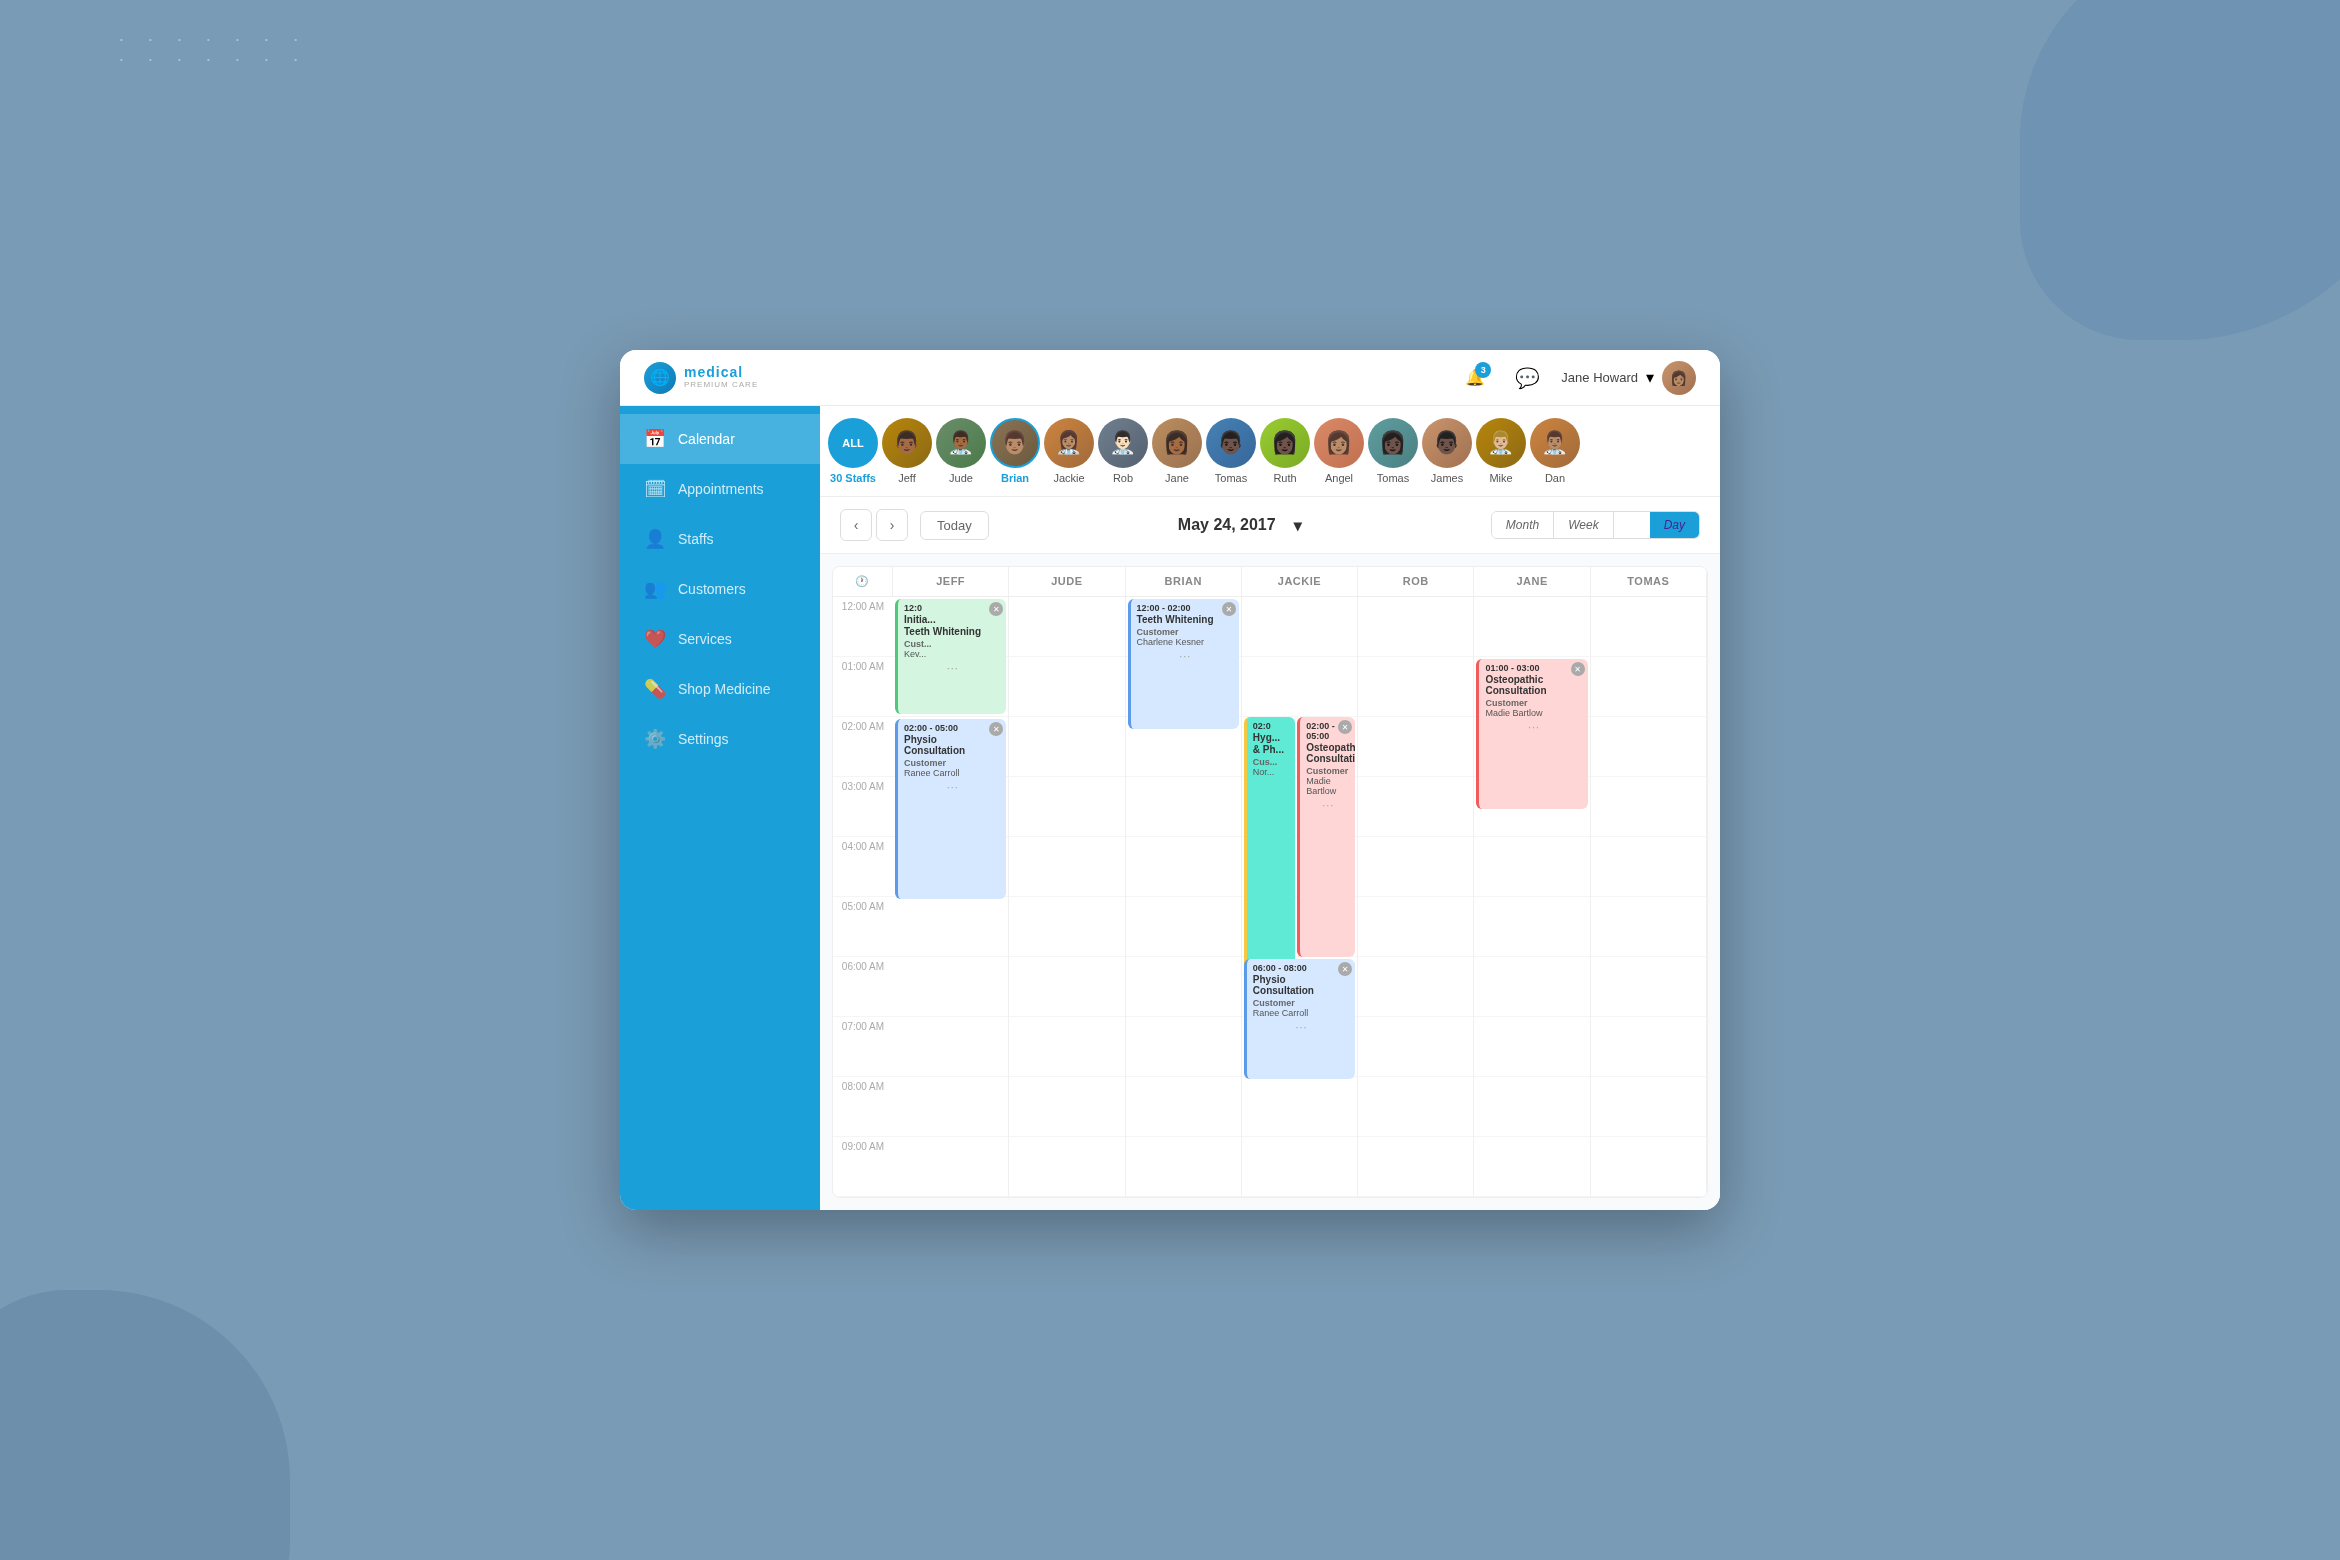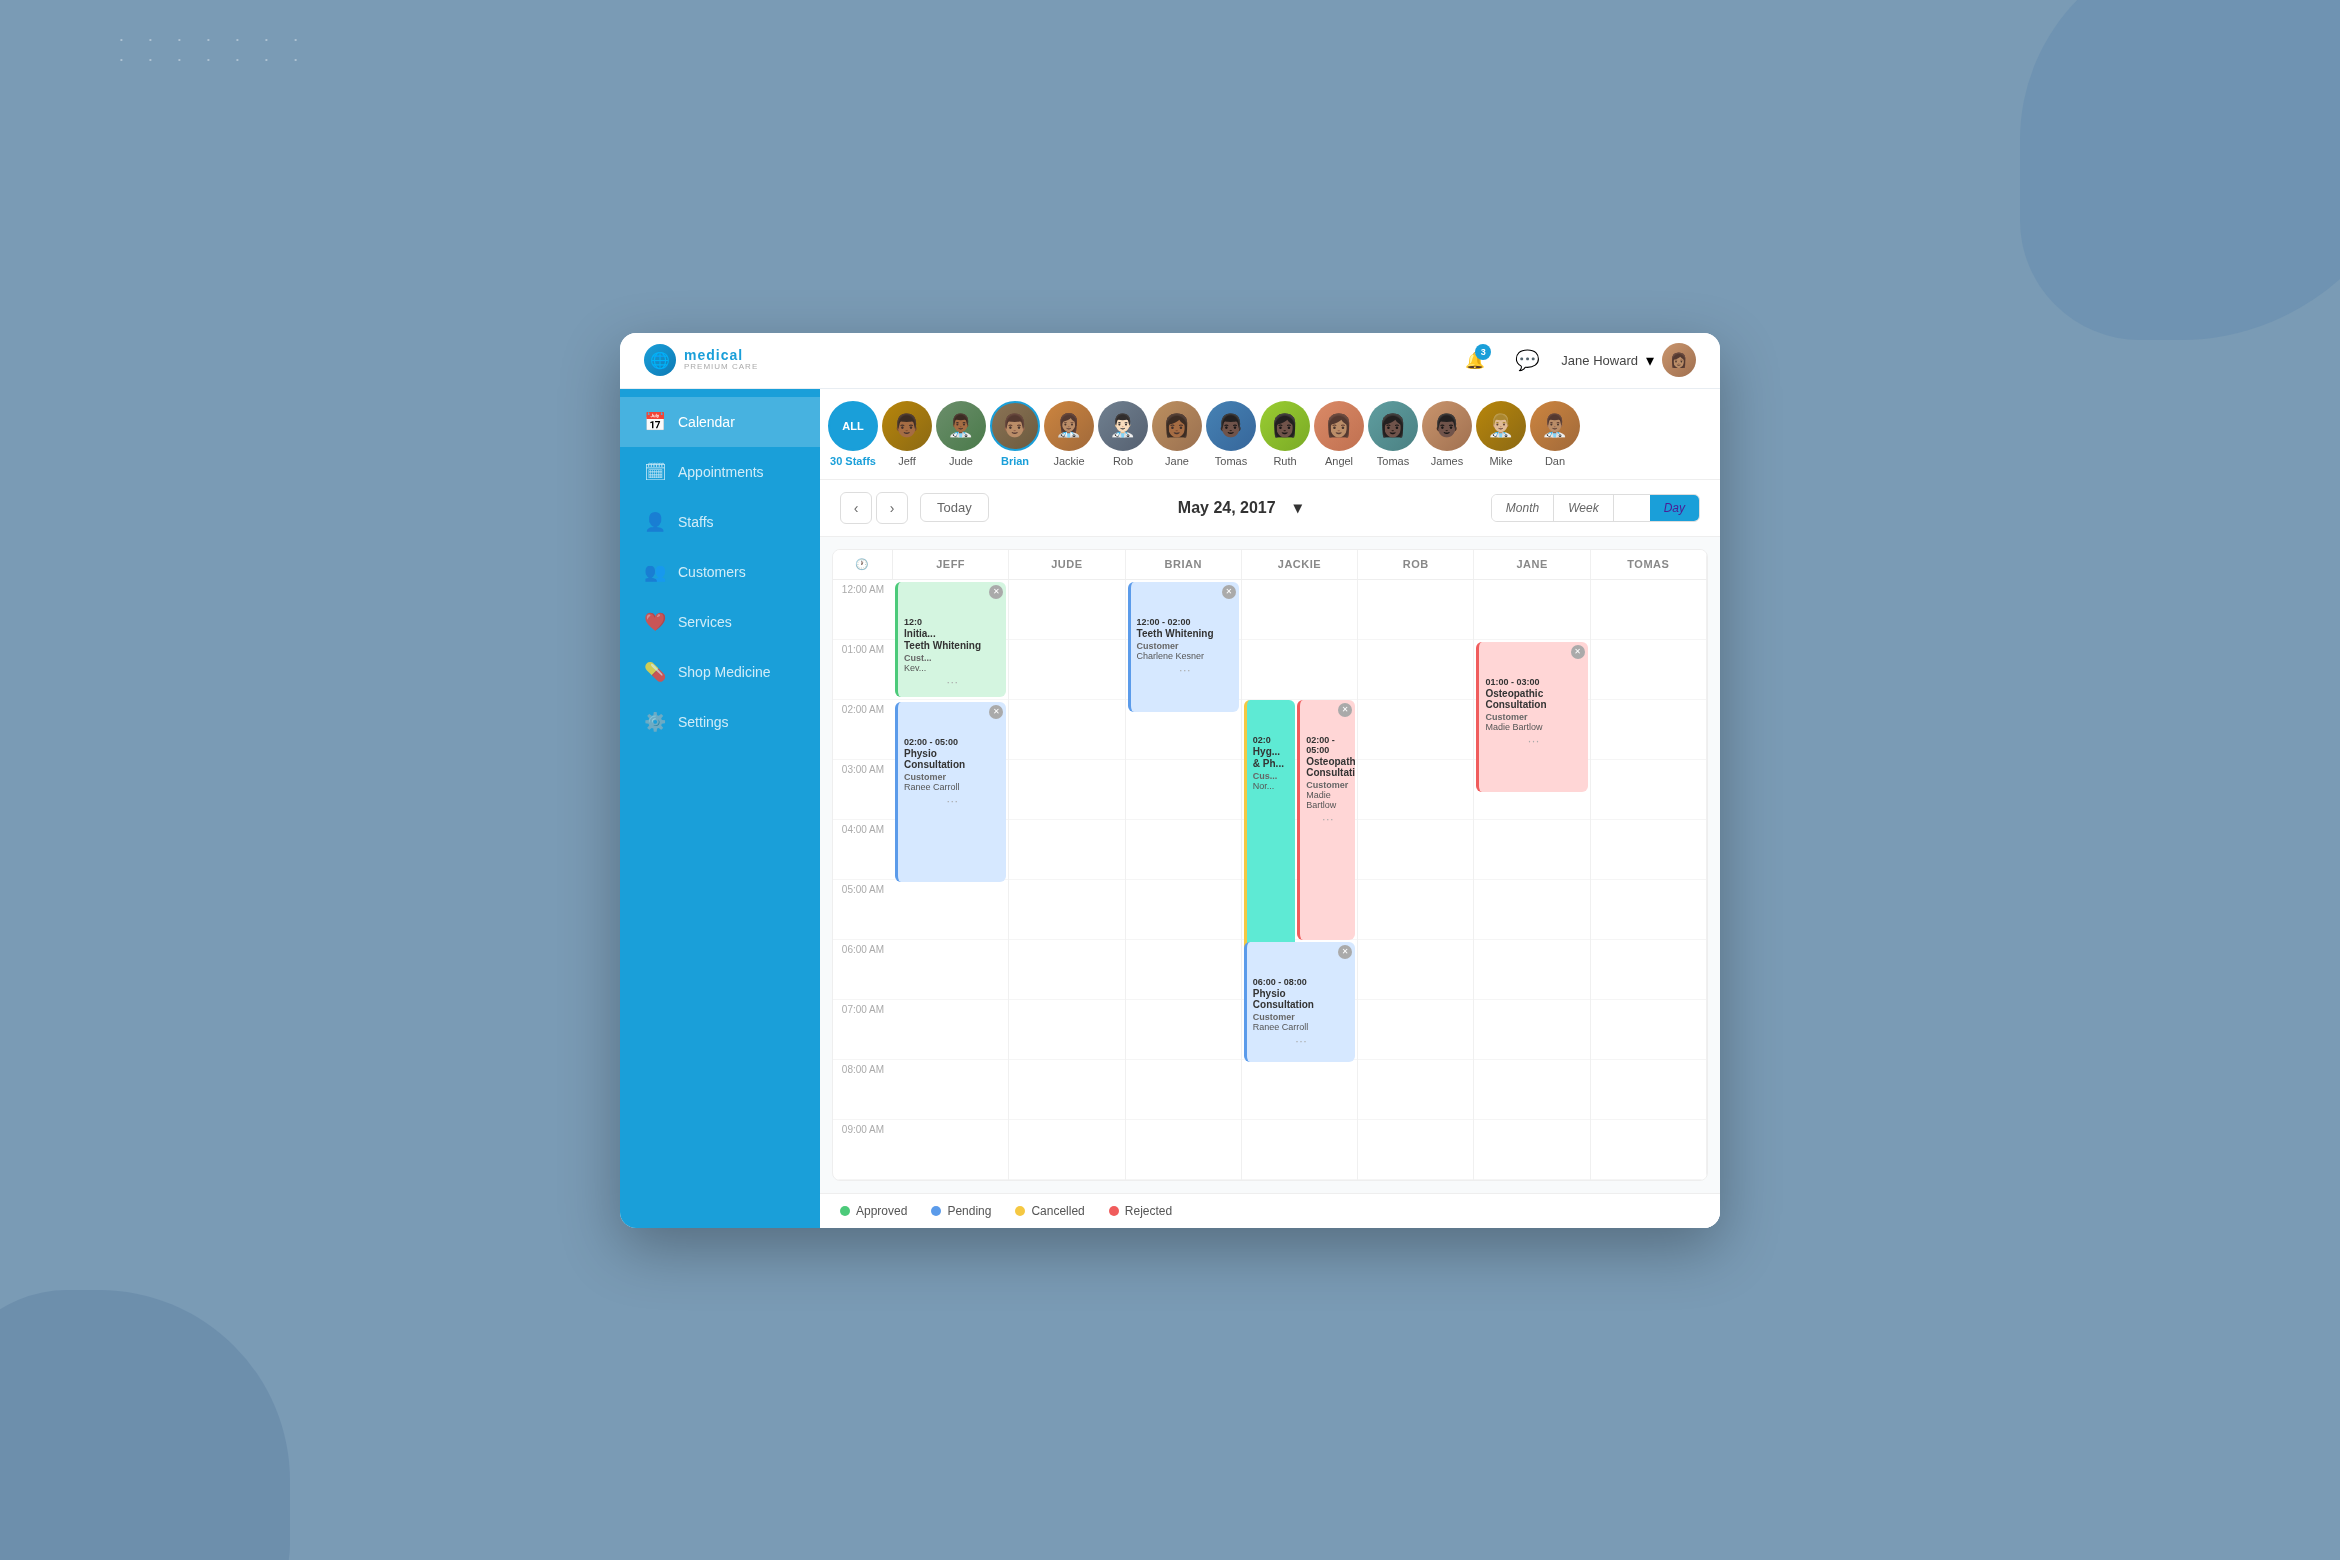--- a/index.html
+++ b/index.html
@@ -426,21 +426,20 @@
 
     .appt-card.red {
       background: #ffd6d6;
       border-left: 3px solid #f05c5c;
     }
 
     .appt-time {
       font-weight: 700;
       font-size: 9px;
       color: #333;
-      margin-top: 31px;
     }
 
     .appt-title {
       font-weight: 600;
       font-size: 10px;
       color: #333;
       margin-top: 1px;
     }
 
     .appt-customer-label {
@@ -865,34 +864,16 @@
             <div class="day-slot"></div>
             <div class="day-slot"></div>
             <div class="day-slot"></div>
             <div class="day-slot"></div>
             <div class="day-slot"></div>
           </div>
 
         </div>
       </div>
 
-      <div class="legend">
-        <div class="legend-item">
-          <div class="legend-dot green"></div>
-          <span>Approved</span>
-        </div>
-        <div class="legend-item">
-          <div class="legend-dot blue"></div>
-          <span>Pending</span>
-        </div>
-        <div class="legend-item">
-          <div class="legend-dot yellow"></div>
-          <span>Cancelled</span>
-        </div>
-        <div class="legend-item">
-          <div class="legend-dot red"></div>
-          <span>Rejected</span>
-        </div>
-      </div>
 
     </div>
   </div>
 </div>
 
 </body></html>

